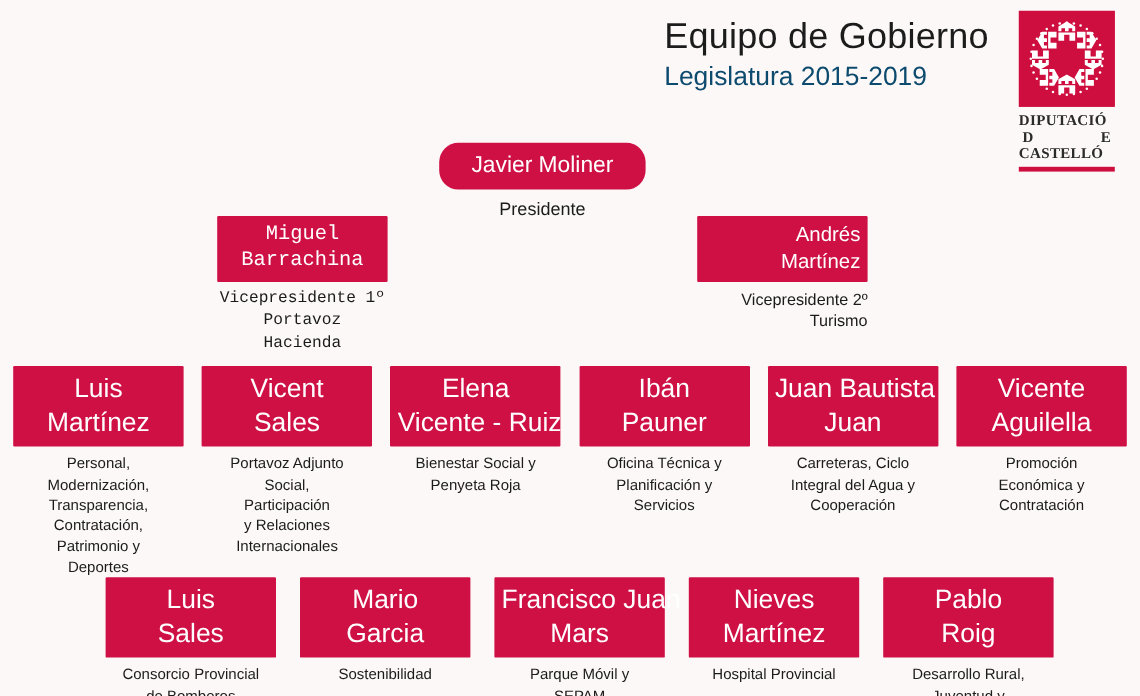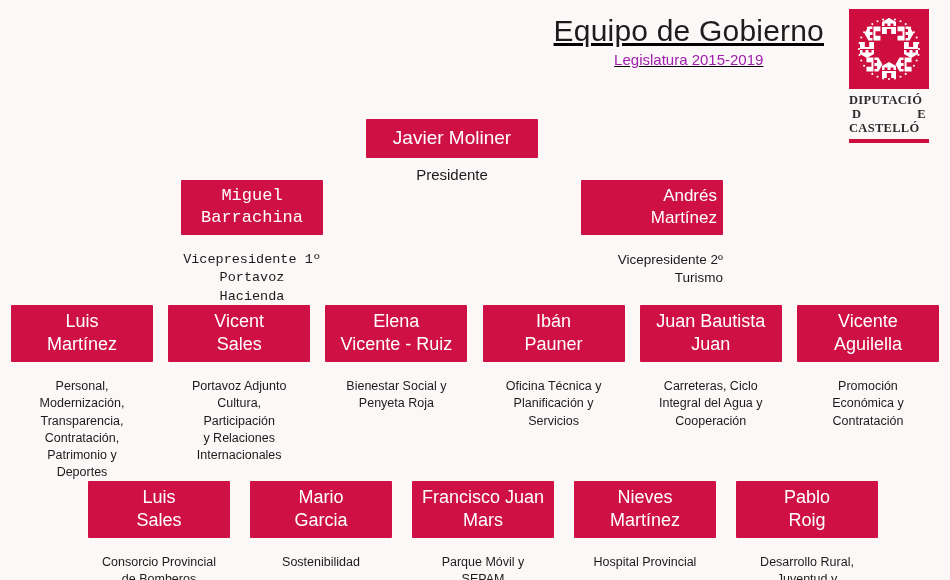--- a/index.html
+++ b/index.html
@@ -21,33 +21,32 @@
     position: absolute;
     top: 0;
     left: 0;
     width: 950px;
     height: 150px;
   }
   #title-block {
     position: absolute;
     right: 126px;
     top: 14px;
-    text-align: center;
-    text-decoration: underline;
+    text-align: left;
   }
   #chart-title {
     font-size: 30px;
     color: #1c1c1c;
     line-height: 1.12;
     letter-spacing: 0.2px;
     white-space: nowrap;
   }
   #chart-subtitle {
-    font-size: 15px;
-    color: #a21caf;
+    font-size: 22px;
+    color: #0c4a6e;
     line-height: 1.15;
     margin-top: 3px;
     white-space: nowrap;
   }
 
   
   #logo {
     position: absolute;
     left: 849px;
     top: 9px;
@@ -81,50 +80,51 @@
   }
 
   
   .node {
     position: absolute;
     text-align: center;
   }
   .node-box {
     background: #ce1044;
     color: #ffffff;
-    font-size: 18px;
+    font-size: 22px;
     line-height: 1.28;
     padding: 5px 6px 6px 6px;
     box-sizing: border-box;
     border-radius: 1px;
   }
   .node-box .nm-line {
     display: block;
     white-space: nowrap;
   }
   .node-role {
-    margin-top: 16px;
+    margin-top: 6px;
     font-size: 12.5px;
     line-height: 1.38;
     color: #1b1b1b;
   }
   .node-role .rl-line {
     display: block;
     white-space: nowrap;
   }
 
   
   #node-president {
     left: 366px;
     top: 119px;
     width: 172px;
   }
   #node-president .node-box {
     font-size: 19px;
     padding: 7px 6px 8px 6px;
+    border-radius: 16px;
   }
   #node-president .node-role {
     font-size: 15px;
     margin-top: 7px;
   }
 
   
   #node-vp1 {
     left: 181px;
     top: 180px;
@@ -321,21 +321,21 @@
         <span class="rl-line">Deportes</span>
       </div>
   </div>
   <div class="node">
     <div class="node-box">
         <span class="nm-line">Vicent</span>
         <span class="nm-line">Sales</span>
       </div>
     <div class="node-role">
         <span class="rl-line">Portavoz Adjunto</span>
-        <span class="rl-line">Cultura,</span>
+        <span class="rl-line">Social,</span>
         <span class="rl-line">Participación</span>
         <span class="rl-line">y Relaciones</span>
         <span class="rl-line">Internacionales</span>
       </div>
   </div>
   <div class="node">
     <div class="node-box">
         <span class="nm-line">Elena</span>
         <span class="nm-line">Vicente - Ruiz</span>
       </div>

